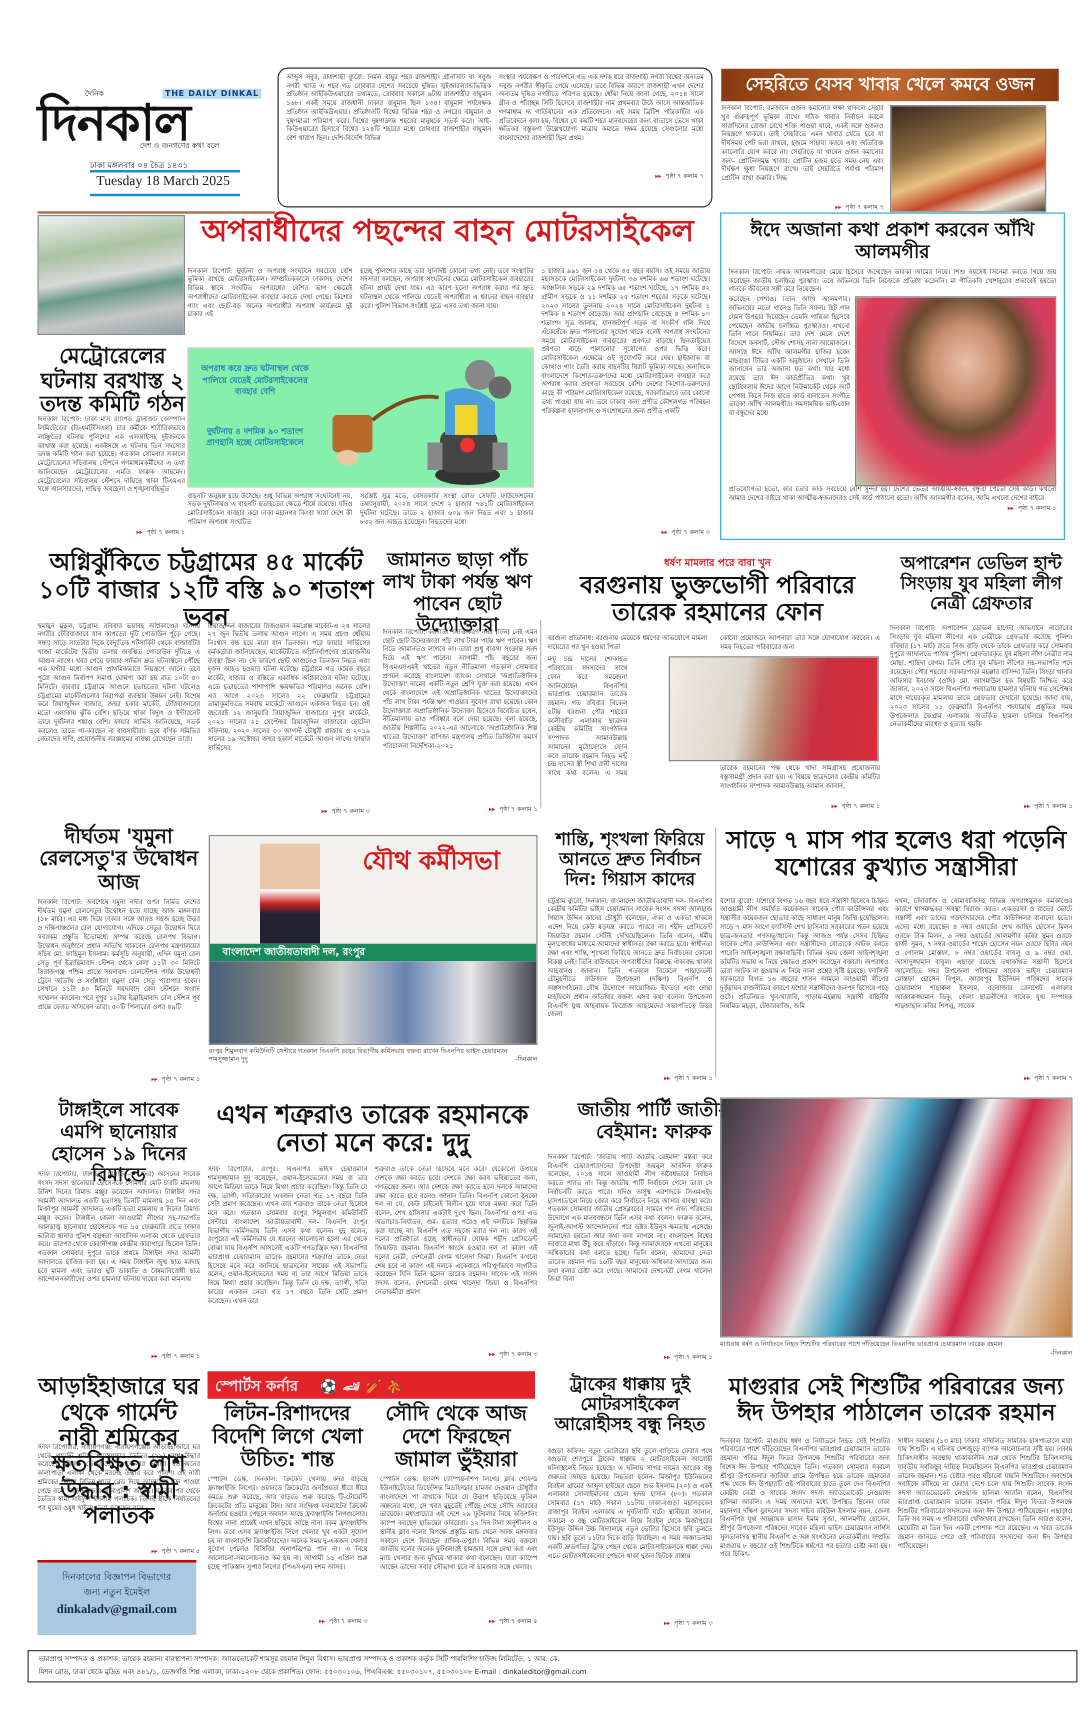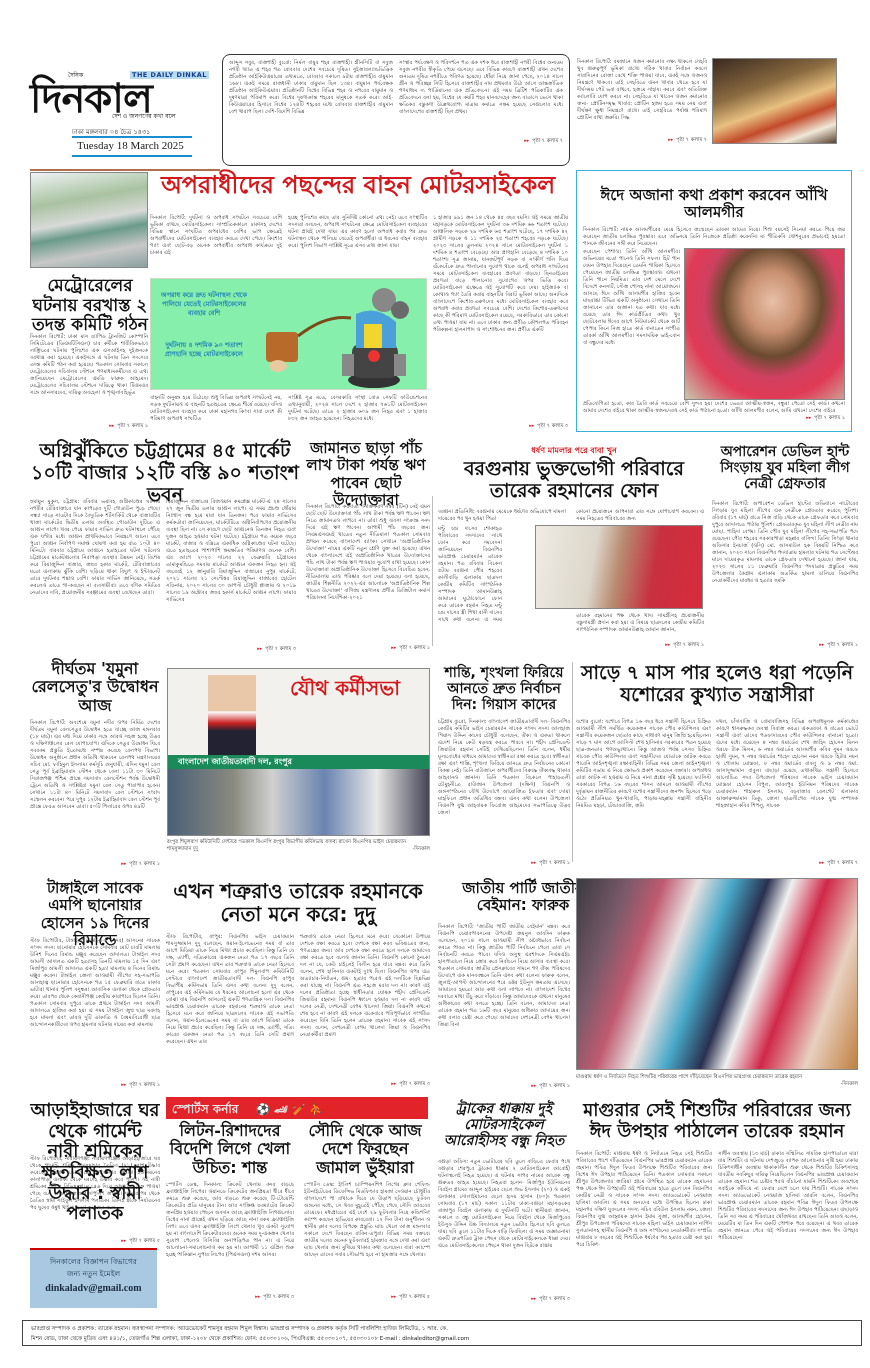--- a/index.html
+++ b/index.html
@@ -32,21 +32,21 @@
   
   #sehri { left: 577px; top: 55px; width: 270px; height: 112px; }
   .sehri-title { background: linear-gradient(90deg,#8a3a10,#c06a30,#8a3a10); color: #fff; font-size: 14px; text-align: center; padding: 1px 0; font-weight: bold; }
 
   
   #motor-hl { left: 148px; top: 172px; width: 420px; color: #d4191d; font-size: 24px; font-weight: bold; }
   .illus { left: 150px; top: 278px; width: 277px; height: 112px; background: #86efac; border: 1px solid #cfd8c2; }
   .illus-text { position: absolute; left: 8px; font-size: 6.5px; color: #1d7fb8; text-align: center; width: 90px; line-height: 9px; font-weight: bold; }
 
   
-  #aankhi { left: 576px; top: 170px; width: 276px; height: 262px; border: 1.5px solid #3ab0dc; padding: 16px 6px; }
+  #aankhi { left: 576px; top: 170px; width: 276px; height: 262px; border: 1.5px solid #3ab0dc; padding: 5px 6px; }
   .rule-v { position: absolute; width: 1px; background: #bbb; }
 
   
   .sports-banner { left: 166px; top: 1097px; width: 262px; height: 22px; background: #e2242a; color: #e5e5e5; font-size: 12px; font-weight: bold; padding: 3px 6px; }
   .ad-box { left: 30px; top: 1248px; width: 127px; height: 60px; background: #a9c9e0; text-align: center; padding-top: 6px; border-top: 2px solid #c00; }
   .footer { left: 22px; top: 1320px; width: 840px; height: 26px; border: 1px solid #444; font-size: 5.5px; line-height: 10px; padding: 2px 8px; color: #222; }
 </style>
 </head>
 <body>
 
@@ -66,20 +66,21 @@
   <div class="twocol">
     <div class="txt" style="height:86px">আব্দুস সবুর, রাজশাহী ব্যুরো: নির্মল বায়ুর শহর রাজশাহী। গ্রীনসিটি বা সবুজ নগরী খ্যাত এ শহর গত রোববার দেশের সবচেয়ে দূষিত। সুইজারল্যান্ডভিত্তিক প্রতিষ্ঠান আইকিউএয়ারের তথ্যমতে, রোববার সকালে ৯টায় রাজশাহীর বায়ুমান ১৬৮। একই সময়ে রাজধানী ঢাকার বায়ুমান ছিল ১৩৪। বায়ুমান পর্যবেক্ষক প্রতিষ্ঠান আইকিউএয়ার। প্রতিষ্ঠানটি বিশ্বের বিভিন্ন শহর ও নগরের বায়ুমান ও দূষণমাত্রা পরিমাপ করে। বিশ্বের দূষণাক্রান্ত শহরের মানুষকে সতর্ক করে। আই-কিউএয়ারের হিসাবে বিশ্বের ১২৪টি শহরের মধ্যে রোববার রাজশাহীর বায়ুমান বেশ খারাপ ছিল। দেশি-বিদেশি বিভিন্ন</div>
     <div>
       <div class="txt" style="height:78px">সংস্থার পর্যবেক্ষণ ও পরিদর্শনে গত এক দশক ধরে রাজশাহী নগরী বিশ্বের অন্যতম সবুজ নগরীর স্বীকৃতি পেয়ে এসেছে। তবে বিভিন্ন কারণে রাজশাহী এখন দেশের অন্যতম দূষিত নগরীতে পরিণত হয়েছে। ধোঁয়া নিয়ে জানা গেছে, ২০১৪ সালে গ্রীন ও পরিচ্ছন্ন সিটি হিসেবে রাজশাহীর নাম প্রথমবার উঠে আসে আন্তর্জাতিক গণমাধ্যম দ্য গার্ডিয়ানের এক প্রতিবেদনে। এই সময় ব্রিটিশ পত্রিকাটির এক প্রতিবেদনে বলা হয়, বিশ্বের যে কয়টি শহর মানবদেহের জন্য বাতাসে ভেসে থাকা ক্ষতিকর বস্তুকণা উল্লেখযোগ্য মাত্রায় কমাতে সক্ষম হয়েছে সেগুলোর মধ্যে বাংলাদেশের রাজশাহী ছিল প্রথম।</div>
       <div class="cont"><span class="arrow">▸▸</span><span>পৃষ্ঠা ৭ কলাম ৭</span></div>
     </div>
   </div>
 </div>
 
 <div id="sehri" class="abs">
+  <div class="sehri-title">সেহরিতে যেসব খাবার খেলে কমবে ওজন</div>
   <div style="display:flex;gap:5px;margin-top:3px;">
     <div style="width:130px;">
       <div class="txt" style="height:78px">দিনকাল রিপোর্ট: রমজানে ওজন কমানোর লক্ষ্য থাকলে সেহরি খুব গুরুত্বপূর্ণ ভূমিকা রাখে। সঠিক খাবার নির্বাচন করলে সারাদিনের রোজা রেখে শক্তি পাওয়া যাবে, একই সঙ্গে ওজনও নিয়ন্ত্রণে থাকবে। তাই সেহরিতে এমন খাবার খেতে হবে যা দীর্ঘসময় পেট ভরা রাখবে, হজমে সাহায্য করবে এবং অতিরিক্ত ক্যালোরি যোগ করবে না। সেহরিতে যা খাবেন ওজন কমানোর জন্য- প্রোটিনসমৃদ্ধ খাবার: প্রোটিন হজম হতে সময় নেয় এবং দীর্ঘক্ষণ ক্ষুধা নিয়ন্ত্রণে রাখে। তাই সেহরিতে পর্যাপ্ত পরিমাণ প্রোটিন রাখা জরুরি। সিদ্ধ</div>
       <div class="cont"><span class="arrow">▸▸</span><span>পৃষ্ঠা ৭ কলাম ৭</span></div>
     </div>
     <div class="photo" style="position:relative;width:125px;height:86px;background:linear-gradient(160deg,#3a2a20 0%,#8a6a40 35%,#e8c080 55%,#c24a2a 70%,#f0e8d8 85%,#5a4030 100%);"></div>
   </div>
 </div>
 
 <div class="photo abs" style="left:30px;top:172px;width:118px;height:96px;background:linear-gradient(170deg,#eef3f5 0%,#a9c2a0 30%,#d8dad8 50%,#6a9a8a 62%,#c8c8c8 80%,#8aa0a0 100%);"></div>
@@ -228,21 +229,21 @@
 <div class="abs" style="left:166px;top:1181px;width:128px;">
   <div class="txt" style="height:112px">স্পোর্টস ডেস্ক, দিনকাল: ক্রিকেট খেলায় কদর বাড়ছে ফ্র্যাঞ্চাইজি লিগের। ওয়ানডে ক্রিকেটের জনপ্রিয়তা ধীরে ধীরে কমতে শুরু করেছে, আর বাড়তে শুরু করেছে টি-টোয়েন্টি ক্রিকেটের প্রতি মানুষের টান। আর সংক্ষিপ্ত ফরম্যাটের ক্রিকেট জনপ্রিয় হওয়ার পেছনে অবদান আছে ফ্র্যাঞ্চাইজি লিগগুলোর। বিশ্বের নানা প্রান্তেই এখন ছড়িয়ে আছে নানা রকম ফ্র্যাঞ্চাইজি লিগ। তবে এসব ফ্র্যাঞ্চাইজি লিগে খেলার খুব একটা সুযোগ হয় না বাংলাদেশি ক্রিকেটারদের। অনেক সময় দু-একজন খেলার সুযোগ পেলেও বিসিবির অনাপত্তিপত্র পান না। এ নিয়ে আলোচনা-সমালোচনাও কম হয় না। আগামী ১১ এপ্রিল শুরু হচ্ছে পাকিস্তান সুপার লিগের (পিএসএল) দশম আসর।</div>
   <div class="cont"><span class="arrow">▸▸</span><span>পৃষ্ঠা ৭ কলাম ৩</span></div>
 </div>
 <div class="abs hl" style="left:300px;top:1122px;width:130px;font-size:16px;">সৌদি থেকে আজ দেশে ফিরছেন জামাল ভুঁইয়ারা</div>
 <div class="abs" style="left:304px;top:1181px;width:126px;">
   <div class="txt" style="height:112px">স্পোর্টস ডেস্ক: ইংলিশ চ্যাম্পিয়নশিপ লিগের ক্লাব শেফিল্ড ইউনাইটেডের ডিফেন্সিভ মিডফিল্ডার হামজা দেওয়ান চৌধুরীর বাংলাদেশে পা রাখাকে ঘিরে যে উত্তাপ ছড়িয়েছে ফুটবল অঙ্গনের মধ্যে, সে খবর মুহূর্তেই পৌঁছে গেছে সৌদি আরবের তায়েফে। মধ্যপ্রাচ্যের এই দেশে ২৯ ফুটবলার নিয়ে কন্ডিশনিং ক্যাম্প করছেন হাভিয়ের কাবরেরা। ১২ দিন টানা অনুশীলন ও স্থানীয় ক্লাব দলের বিপক্ষে প্রস্তুতি ম্যাচ খেলে আজ মঙ্গলবার সকালে দেশে ফিরছেন রাকিব-তপুরা। বিভিন্ন সময় বক্তব্যে জাতীয় দলের অনেক ফুটবলারই হামজার সঙ্গে দেখা করা এবং ম্যাচ খেলার জন্য মুখিয়ে থাকার কথা বলেছেন। যারা ক্যাম্পে আছেন তাদের সবার সৌভাগ্য হবে না হামজার সঙ্গে খেলার।</div>
   <div class="cont"><span class="arrow">▸▸</span><span>পৃষ্ঠা ৭ কলাম ৫</span></div>
 </div>
 
-<div class="abs hl" style="left:438px;top:1100px;width:132px;font-size:14px;font-style:italic;">ট্রাকের ধাক্কায় দুই মোটরসাইকেল আরোহীসহ বন্ধু নিহত</div>
+<div class="abs hl" style="left:438px;top:1100px;width:132px;font-size:14px;">ট্রাকের ধাক্কায় দুই মোটরসাইকেল আরোহীসহ বন্ধু নিহত</div>
 <div class="abs" style="left:438px;top:1158px;width:132px;">
   <div class="txt" style="height:137px">বগুড়া অফিস: নতুন ভোটারের ছবি তুলে বাড়িতে ফেরার পথে বগুড়ার শেরপুরে ট্রাকের ধাক্কায় ২ মোটরসাইকেল আরোহী ঘটনাস্থলেই নিহত হয়েছে। এ ঘটনায় সাগর নামের আরেক বন্ধু গুরুতর আহত হয়েছে। নিহতরা হলেন- মির্জাপুর ইউনিয়নের বিরইল গ্রামের আব্দুল হাইয়ের ছেলে শুভ ইসলাম (২০) ও একই এলাকার সোলাইমানের ছেলে হৃদয় হাসান (৮০)। গতকাল সোমবার (১৭ মার্চ) সকাল ১১টায় ঢাকা-বগুড়া মহাসড়কের রাজাপুর বিরইল এলাকায় এ দুর্ঘটনাটি ঘটে। স্থানীয়রা জানান, সকালে ৩ বন্ধু মোটরসাইকেল নিয়ে বিরইল থেকে মির্জাপুরের ইউসুফ উদ্দিন উচ্চ বিদ্যালয়ে নতুন ভোটার হিসেবে ছবি তুলতে যায়। ছবি তুলে ১১টার দিকে বাড়ি ফিরছিল। এ সময় অজ্ঞাতনামা একটি দ্রুতগতির ট্রাক পেছন থেকে মোটরসাইকেলকে ধাক্কা দেয়। এতে মোটরসাইকেলের পেছনে থাকা দুজন ছিটকে রাস্তায়</div>
   <div class="cont"><span class="arrow">▸▸</span><span>পৃষ্ঠা ৭ কলাম ৩</span></div>
 </div>
 
 <div class="abs hl" style="left:576px;top:1100px;width:282px;font-size:18px;">মাগুরার সেই শিশুটির পরিবারের জন্য ঈদ উপহার পাঠালেন তারেক রহমান</div>
 <div class="abs txt" style="left:576px;top:1150px;width:136px;height:152px">দিনকাল রিপোর্ট: মাগুরায় ধর্ষণ ও নির্যাতনে নিহত সেই শিশুটির পরিবারের পাশে দাঁড়িয়েছেন বিএনপির ভারপ্রাপ্ত চেয়ারম্যান তারেক রহমান। পবিত্র ঈদুল ফিতর উপলক্ষে শিশুটির পরিবারের জন্য বিশেষ ঈদ উপহার পাঠিয়েছেন তিনি। গতকাল সোমবার সকালে শ্রীপুর উপজেলার জারিয়া গ্রামে উপস্থিত হয়ে তারেক রহমানের পক্ষ থেকে ঈদ উপহারটি ওই পরিবারের হাতে তুলে দেন বিএনপির কেন্দ্রীয় নেত্রী ও সাবেক সংসদ সদস্য অ্যাডভোকেট নেওয়াজ হালিমা আরলি। এ সময় অন্যদের মধ্যে উপস্থিত ছিলেন ঢাকা মহানগর দক্ষিণ যুবদলের সদস্য সচিব রবিউল ইসলাম নয়ন, জেলা বিএনপির যুগ্ম আহ্বায়ক হাসান ইমাম সুজা, আলমগীর হোসেন, শ্রীপুর উপজেলা পরিষদের সাবেক মহিলা ভাইস চেয়ারম্যান নার্গিস সুলতানাসহ স্থানীয় বিএনপি ও অঙ্গ সংগঠনের নেতাকর্মীরা। সম্প্রতি মাগুরায় ৮ বছরের ওই শিশুটিকে ধর্ষণের পর হত্যার চেষ্টা করা হয়। পরে চিকিৎ-</div>
 <div class="abs txt" style="left:718px;top:1150px;width:140px;height:152px">সাধীন অবস্থায় (১৩ মার্চ) ঢাকার সম্মিলিত সামরিক হাসপাতালে মারা যায় শিশুটি। এ ঘটনায় দেশজুড়ে ব্যাপক আলোচনার সৃষ্টি হয়। ঢাকায় চিকিৎসাধীন অবস্থায় থাকাকালীন শুরু থেকে শিশুটির চিকিৎসাসহ যাবতীয় সবকিছুর দায়িত্ব নিয়েছিলেন বিএনপির ভারপ্রাপ্ত চেয়ারম্যান তারেক রহমান। শত চেষ্টার পরও বাঁচানো যায়নি শিশুটিকে। অবশেষে সবাইকে কাঁদিয়ে না ফেরার দেশে চলে যায় শিশুটি। সাবেক সংসদ সদস্য অ্যাডভোকেট নেওয়াজ হালিমা আরলি বলেন, বিএনপির ভারপ্রাপ্ত চেয়ারম্যান তারেক রহমান পবিত্র ঈদুল ফিতর উপলক্ষে শিশুটির পরিবারের সদস্যদের জন্য ঈদ উপহার পাঠিয়েছেন। এছাড়াও তিনি সব সময় এ পরিবারের খোঁজখবর রাখছেন। তিনি আরও বলেন, মেয়েটির মা তিন দিন একটি পোশাক পরে রয়েছেন। এ খবর তারেক রহমান জানতে পেরে ওই পরিবারের সদস্যদের জন্য ঈদ উপহার পাঠিয়েছেন।</div>
 
 <div class="abs footer">

